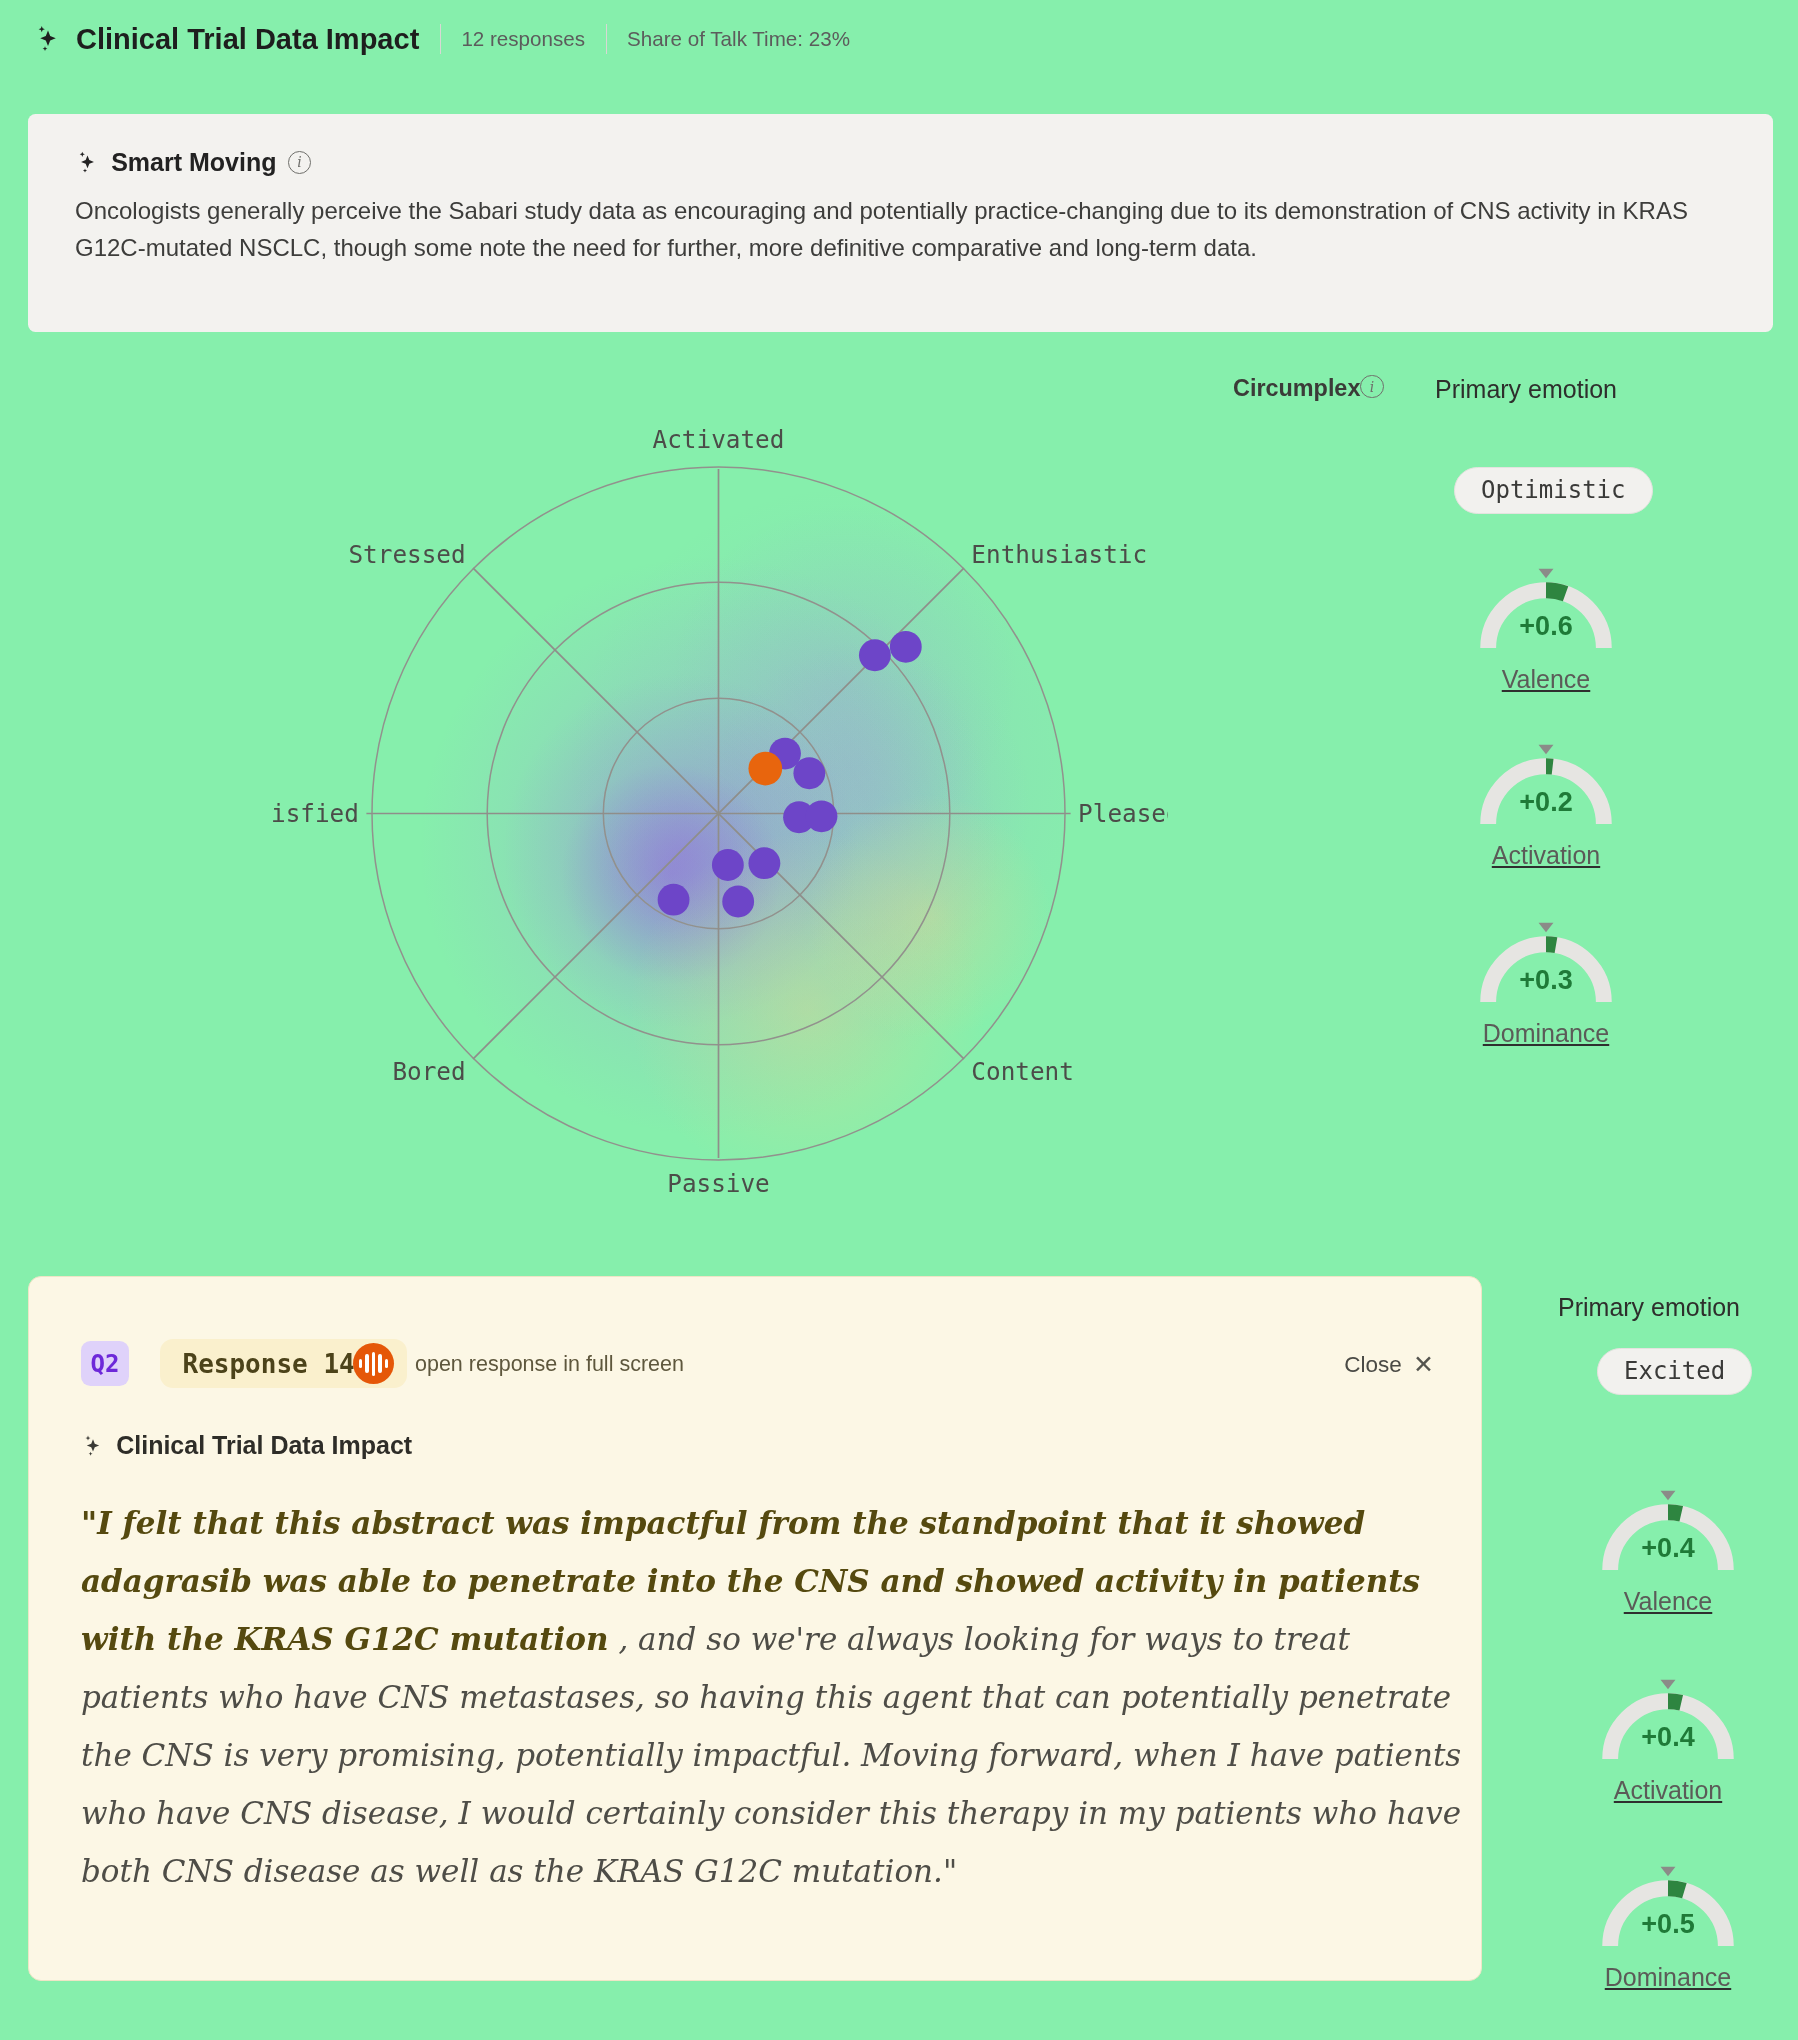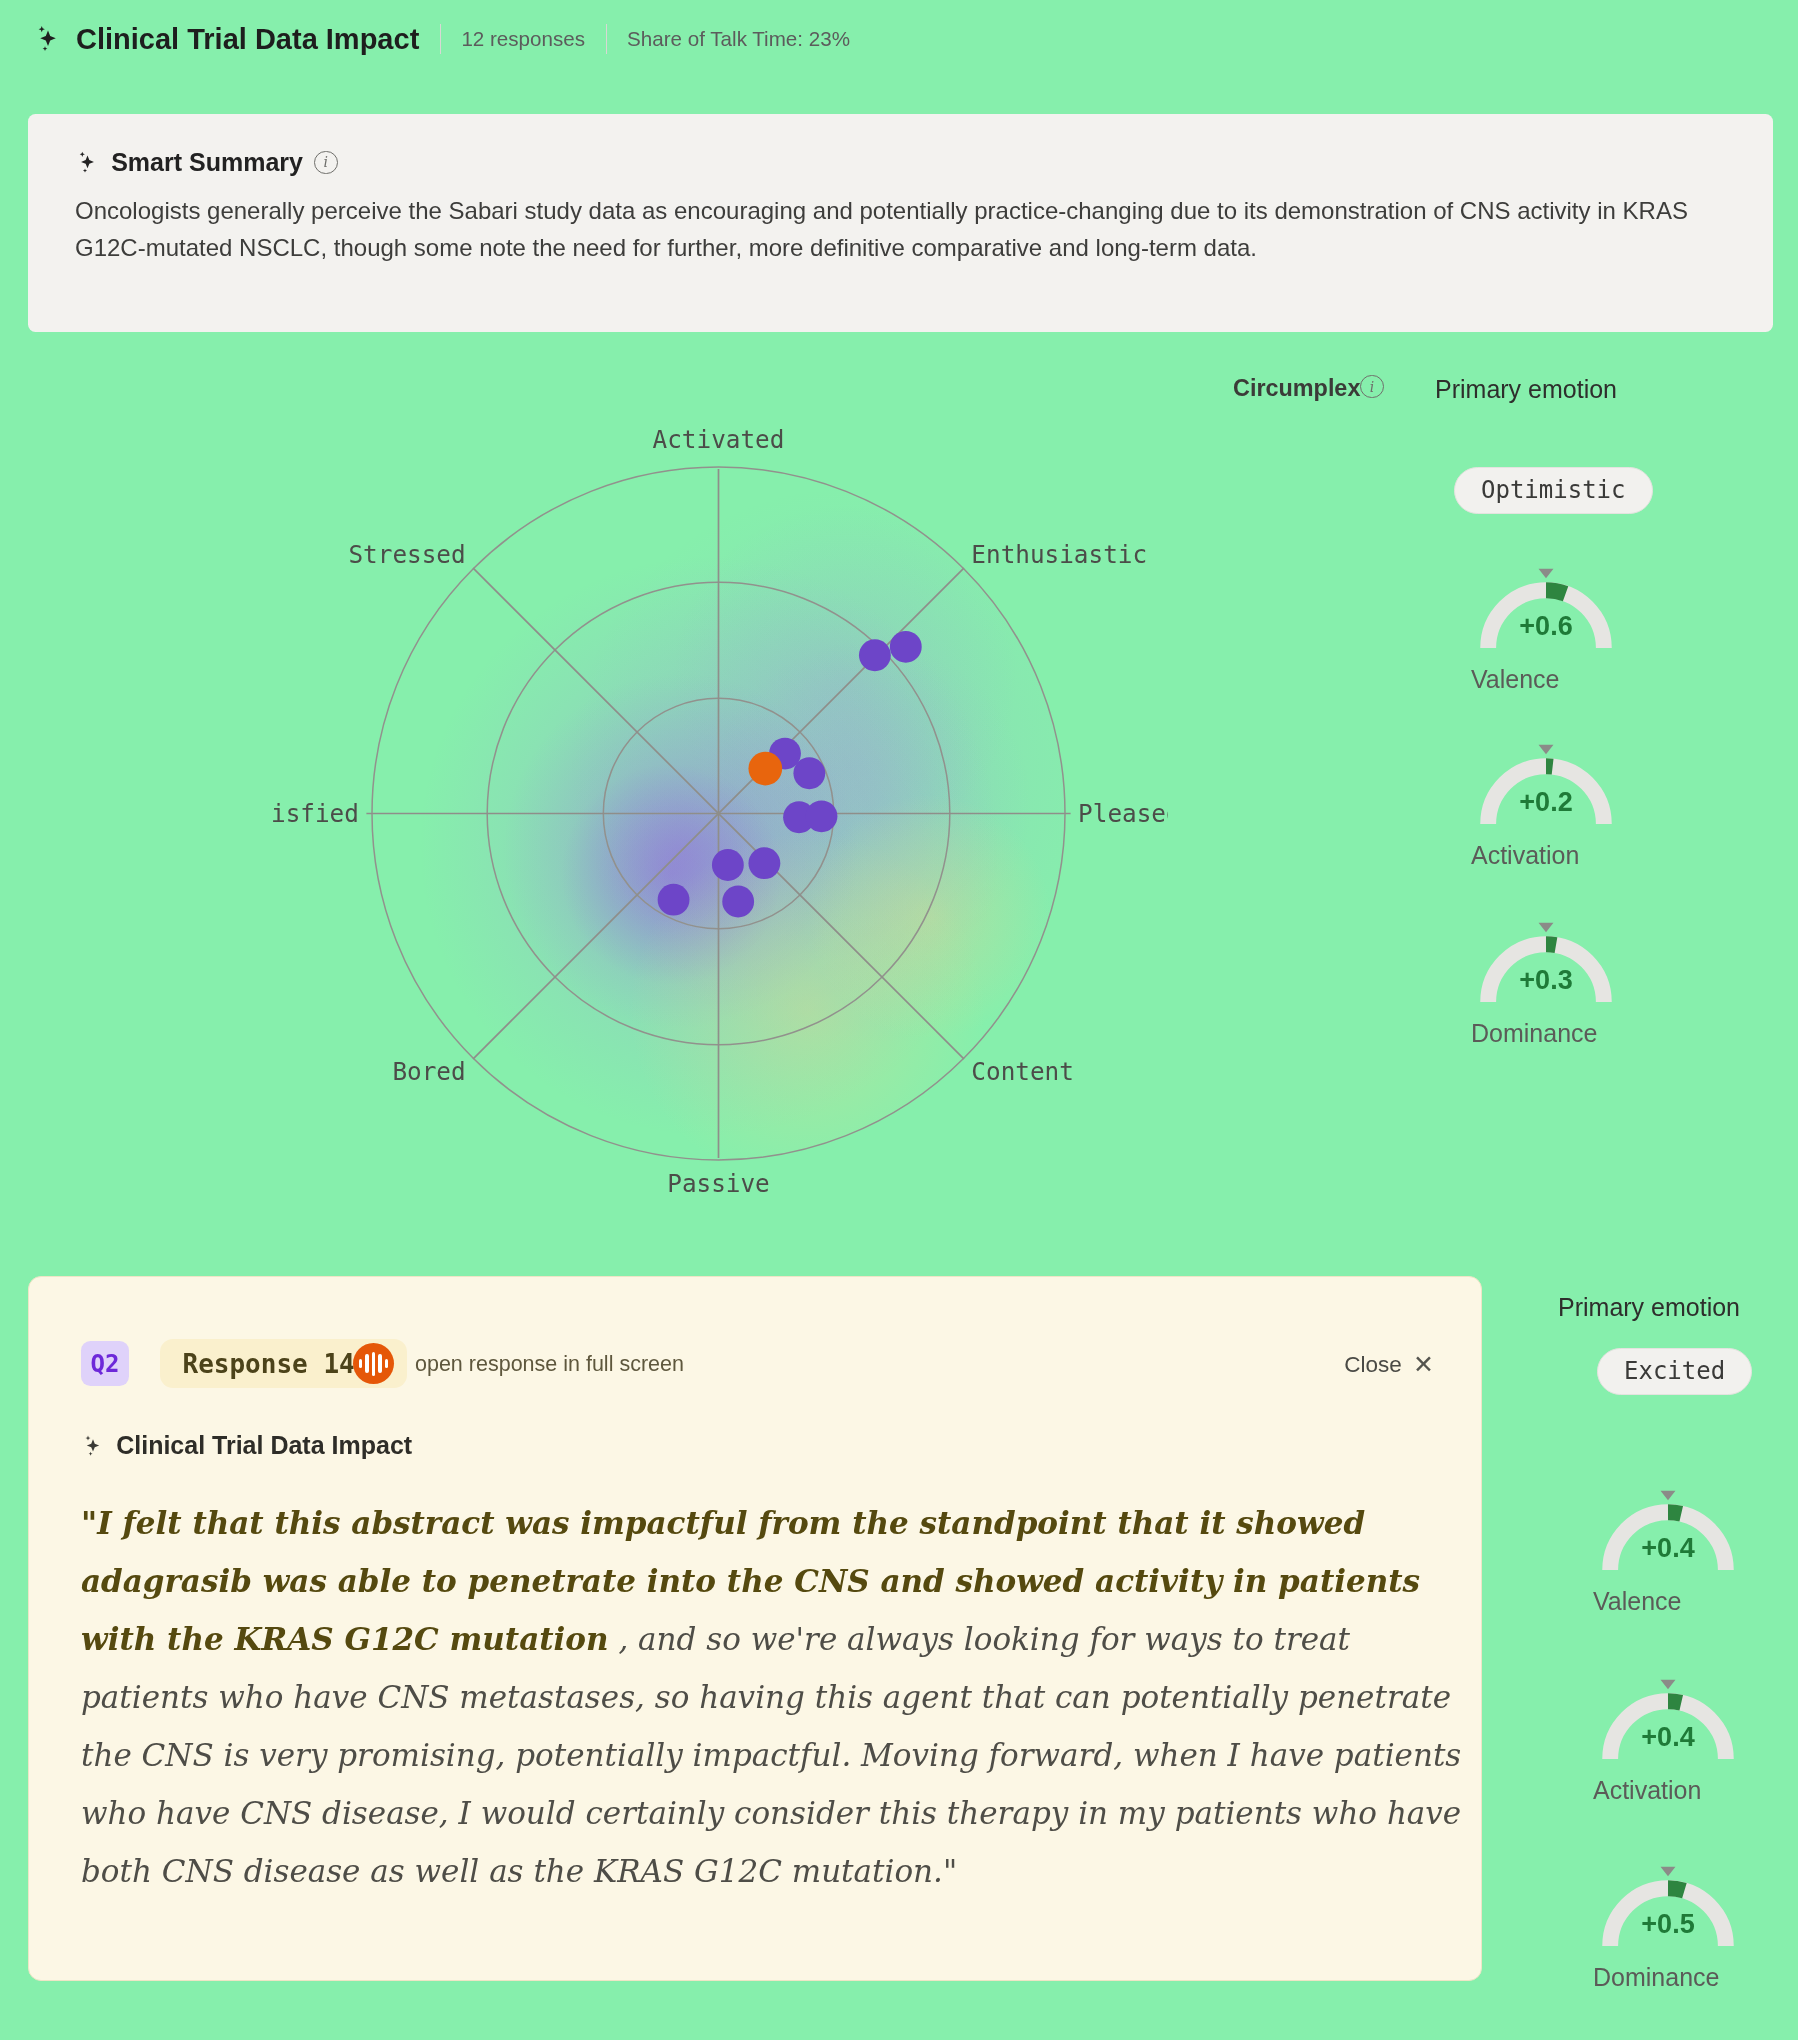--- a/index.html
+++ b/index.html
@@ -34,21 +34,21 @@
   
   .circumplex-title-row { position:absolute; left:1233px; top:375px; display:flex; align-items:flex-start; gap:0; }
   .circumplex-title { font-size:23.4px; font-weight:bold; color:#3b3b38; }
   .pe-heading { position:absolute; font-size:25px; color:#2e2e2c;text-align:center; }
   .pill {
     position:absolute; display:inline-block; padding:8.4px 26px; border-radius:936px;
     background:#F2F1EE; border:1.4px solid #E4E3DF;
     font-family:"DejaVu Sans Mono", monospace; font-size:24px; color:#3a3a38;
   }
   
-  .gauge { position:absolute; width:150px; text-align:left; }
+  .gauge { position:absolute; width:150px; text-align:center;text-decoration:underline; }
   .gauge svg { display:block; }
   .gauge-val { font-family:"Liberation Sans", sans-serif; font-size:29px; font-weight:bold; fill:#1F7A38; }
   .gauge-label { font-size:25px; color:#5b5b58; margin-top:1.9px; }
   
   .resp-card {
     position:absolute; left:28px; top:1276px; width:1454px; height:705px;
     background:#FCF7E5; border:1.4px solid #EFE5C6; border-radius:13px;
   }
   .q-badge {
     position:absolute; left:52px; top:64px; width:48px; height:45px; border-radius:9.4px;
@@ -99,21 +99,21 @@
     <span class="hdr-meta">Share of Talk Time: 23%</span>
   </div>
 
   <div class="summary-box">
     <div class="summary-title-row">
       <svg class="sparkle" width="25" height="25" viewBox="0 0 24 24" fill="#222">
         <path d="M12 5.2l1.75 4.45L18.2 11.4l-4.45 1.75L12 17.6l-1.75-4.45L5.8 11.4l4.45-1.75z"></path>
         <path d="M7 1.6l.7 1.8 1.8.7-1.8.7-.7 1.8-.7-1.8-1.8-.7 1.8-.7z"></path>
         <path d="M9.6 17.8l.55 1.4 1.4.55-1.4.55-.55 1.4-.55-1.4-1.4-.55 1.4-.55z"></path>
       </svg>
-      <span class="summary-title">Smart Summary</span>
+      <span class="summary-title">Smart Moving</span>
       <span class="info-icon">i</span>
     </div>
     <div class="summary-text">Oncologists generally perceive the Sabari study data as encouraging and potentially practice-changing due to its demonstration of CNS activity in KRAS G12C-mutated NSCLC, though some note the need for further, more definitive comparative and long-term data.</div>
   </div>
 
   <div class="chart-wrap">
     <svg width="899" height="899" viewBox="0 0 960 960">
       <defs>
         <radialGradient id="h1">
             <stop offset="0%" stop-color="rgba(160,118,230,0.30)"></stop>

